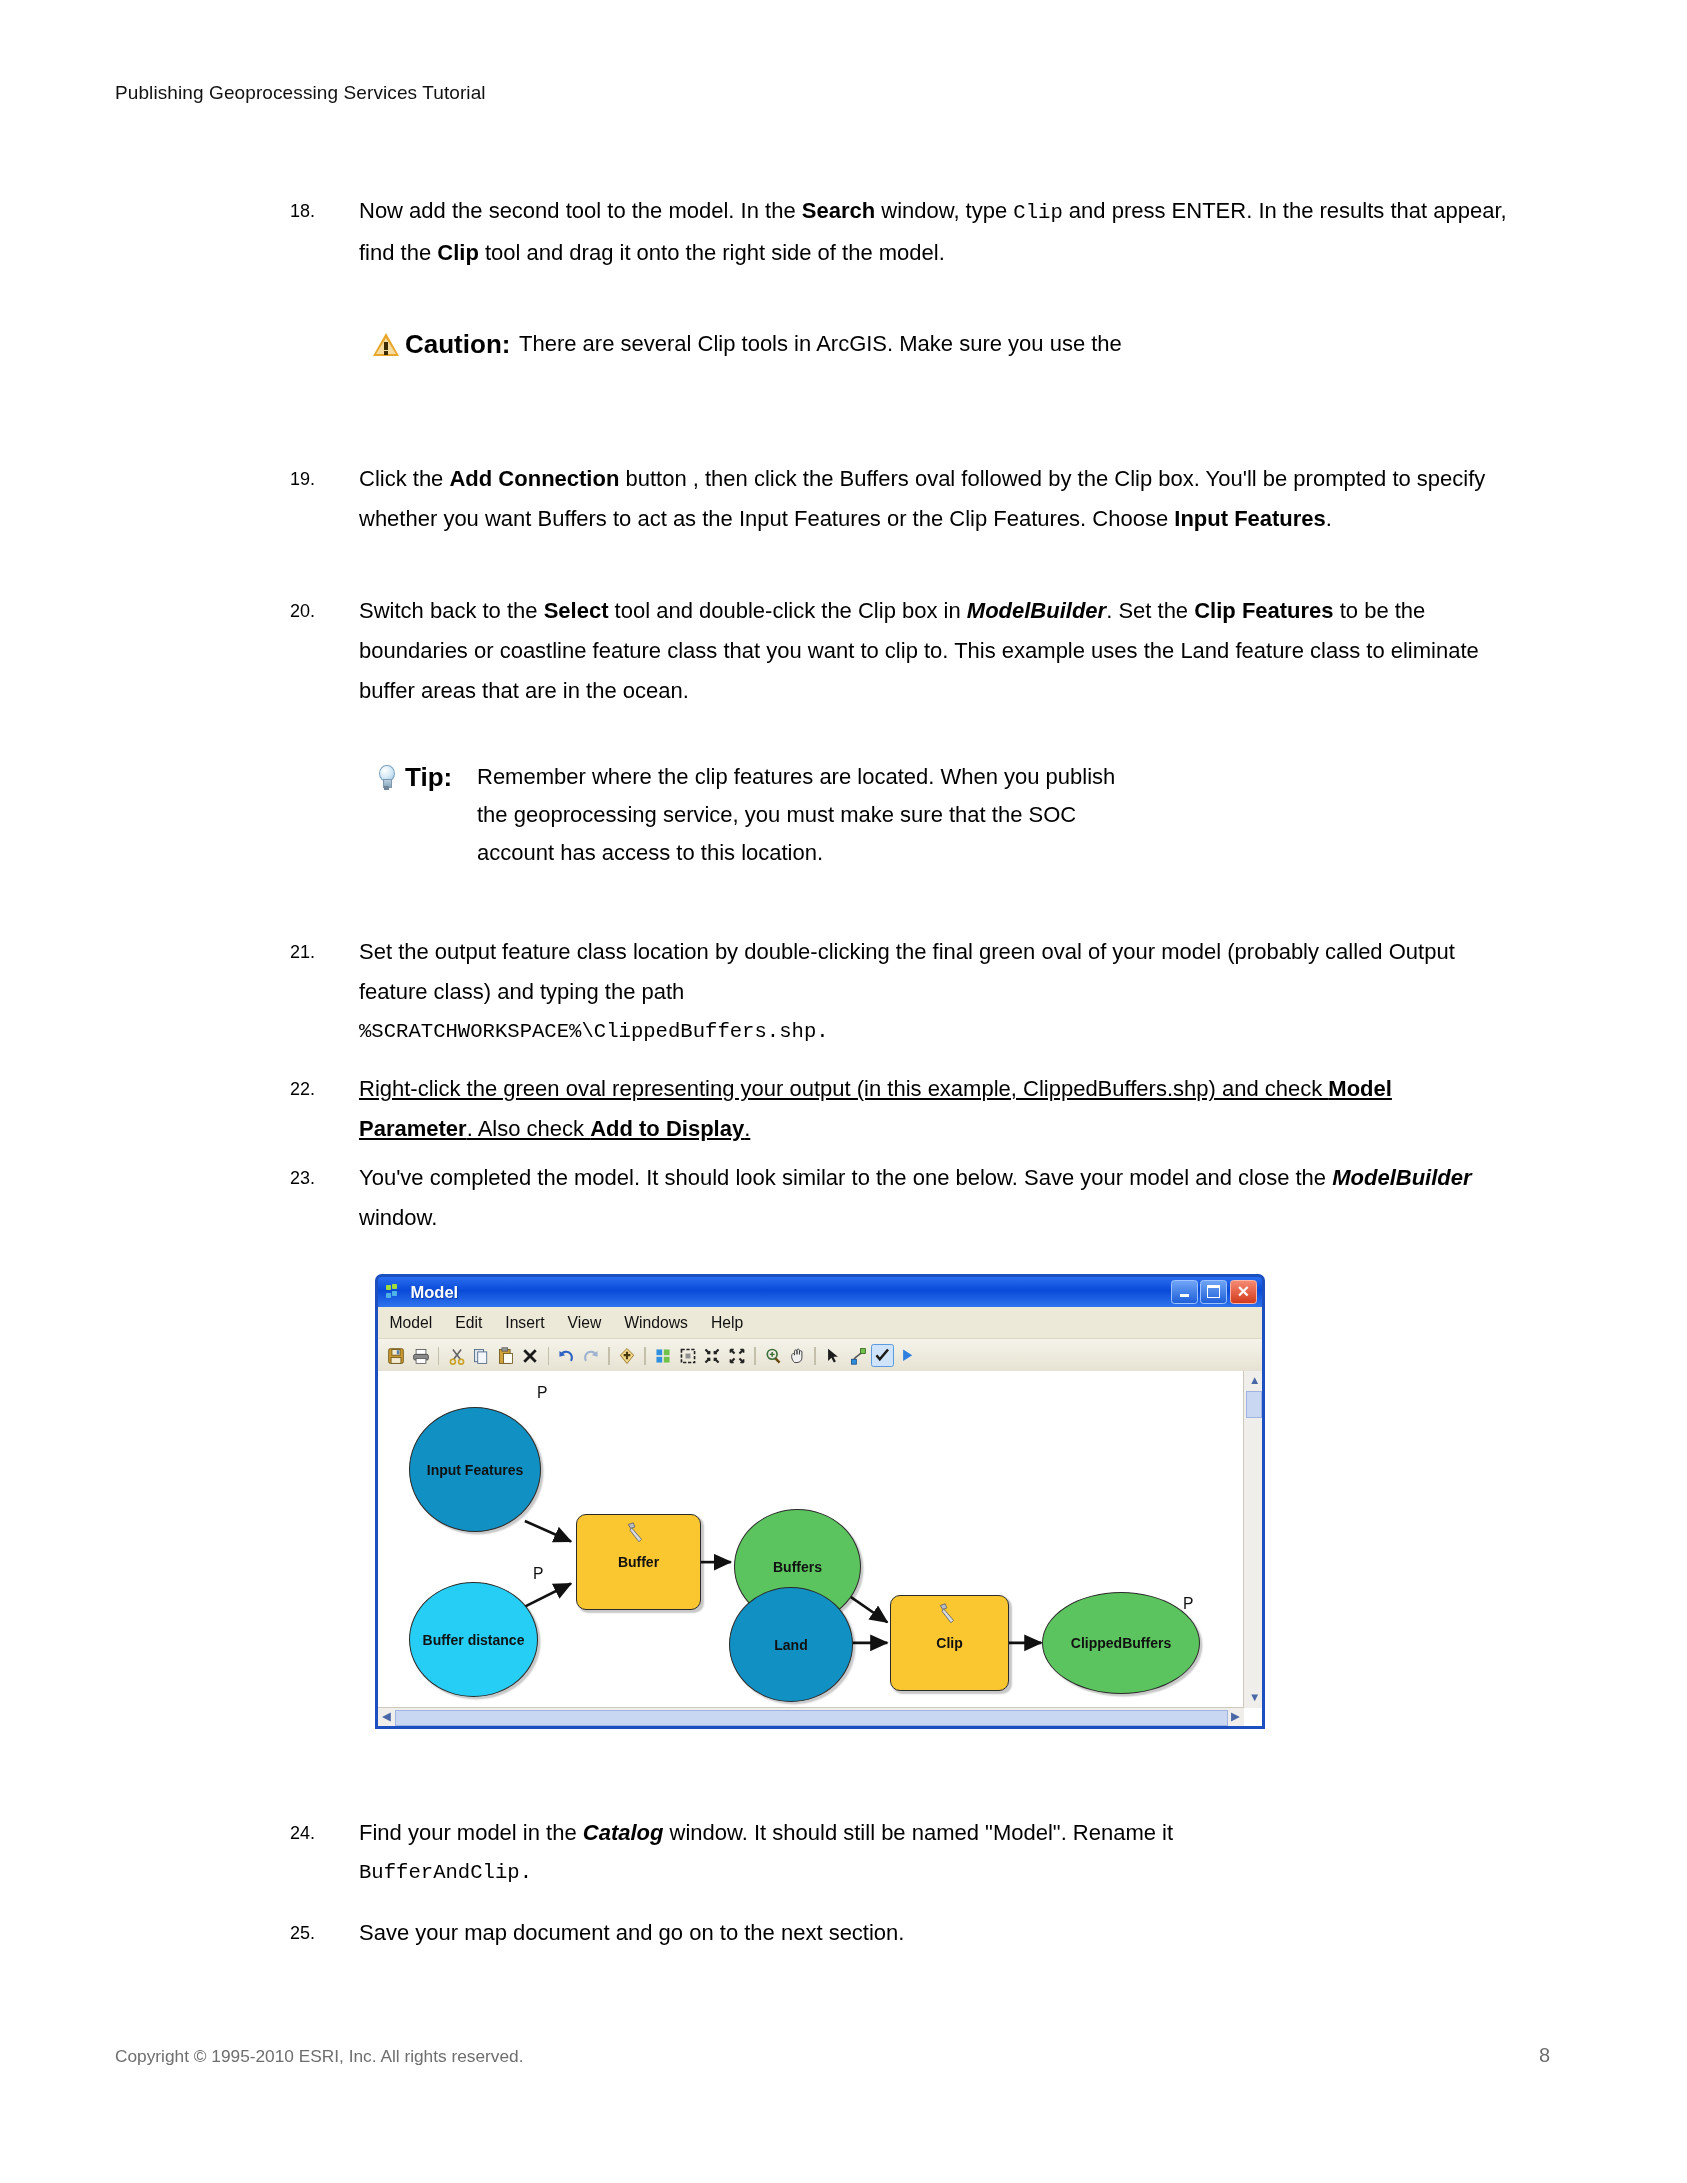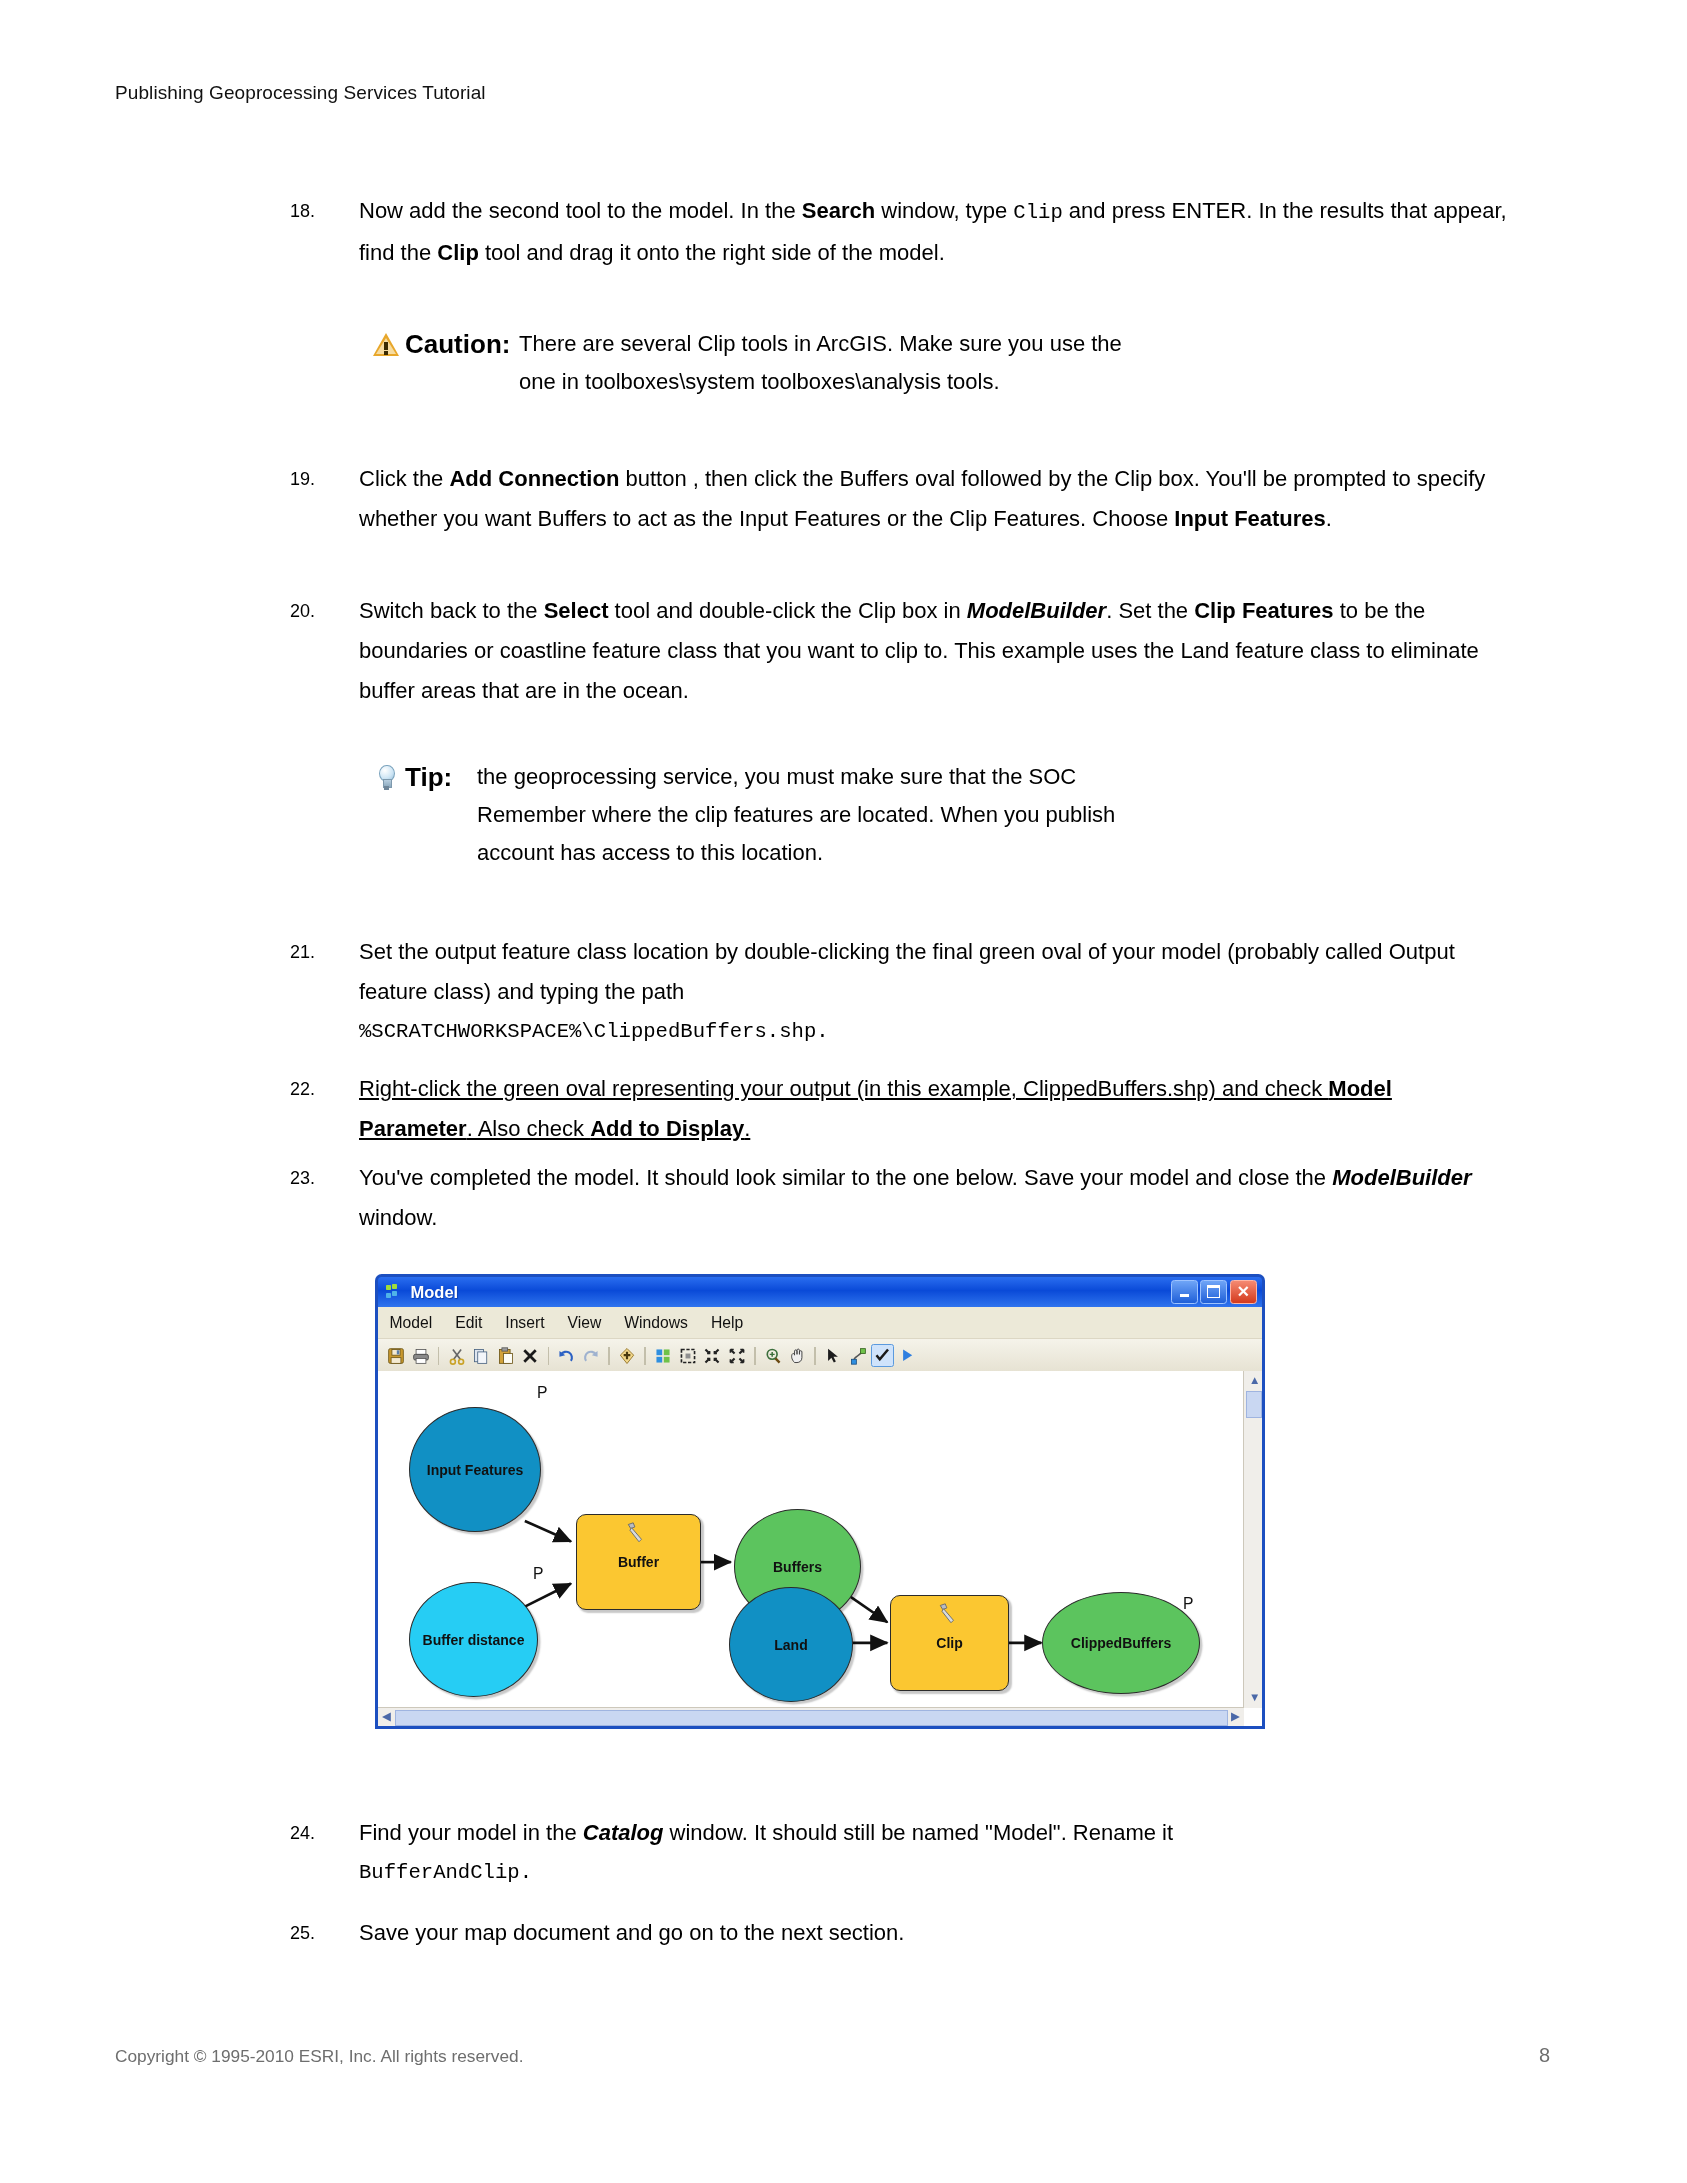--- a/index.html
+++ b/index.html
@@ -174,21 +174,20 @@
   <div class="callout" style="top:325px;">
     <div class="ico icon-caution">
       <span class="tri"></span>
         <span class="tri-in"></span>
       <span class="bang"></span>
         <span class="dot"></span>
     </div>
     <div class="lbl">Caution:</div>
     <div class="txt">
       <div>There are several Clip tools in ArcGIS. Make sure you use the</div>
-      <div>one in toolboxes\system toolboxes\analysis tools.</div>
     </div>
   </div>
 
   <div class="step" style="top:459px;">
     <div class="num">19.</div>
     <div class="body"><span>Click the </span><b>Add Connection</b><span> button  , then click the Buffers oval followed by the Clip box. You'll be prompted to specify whether you want Buffers to act as the Input Features or the Clip Features. Choose </span><b>Input Features</b><span>.</span></div>
   </div>
 
   <div class="step" style="top:591px;">
     <div class="num">20.</div>
@@ -196,22 +195,22 @@
   </div>
 
   <div class="callout tip" style="top:758px;">
     <div class="ico icon-bulb">
       <span class="glass"></span>
         <span class="neck"></span>
         <span class="base"></span>
     </div>
     <div class="lbl">Tip:</div>
     <div class="txt">
+      <div>Remember where the clip features are located. When you publish</div>
       <div>the geoprocessing service, you must make sure that the SOC</div>
-      <div>Remember where the clip features are located. When you publish</div>
       <div>account has access to this location.</div>
     </div>
   </div>
 
   <div class="step" style="top:932px;">
     <div class="num">21.</div>
     <div class="body"><span>Set the output feature class location by double-clicking the final green oval of your model (probably called Output feature class) and typing the path</span>
       <span class="mono pathline">%SCRATCHWORKSPACE%\ClippedBuffers.shp.</span></div>
   </div>
 

